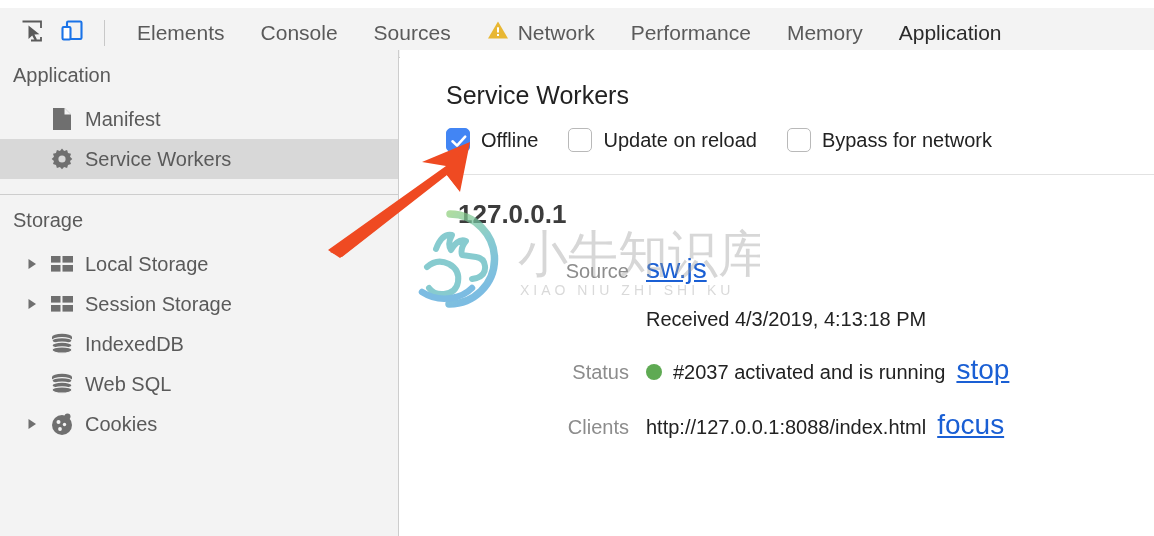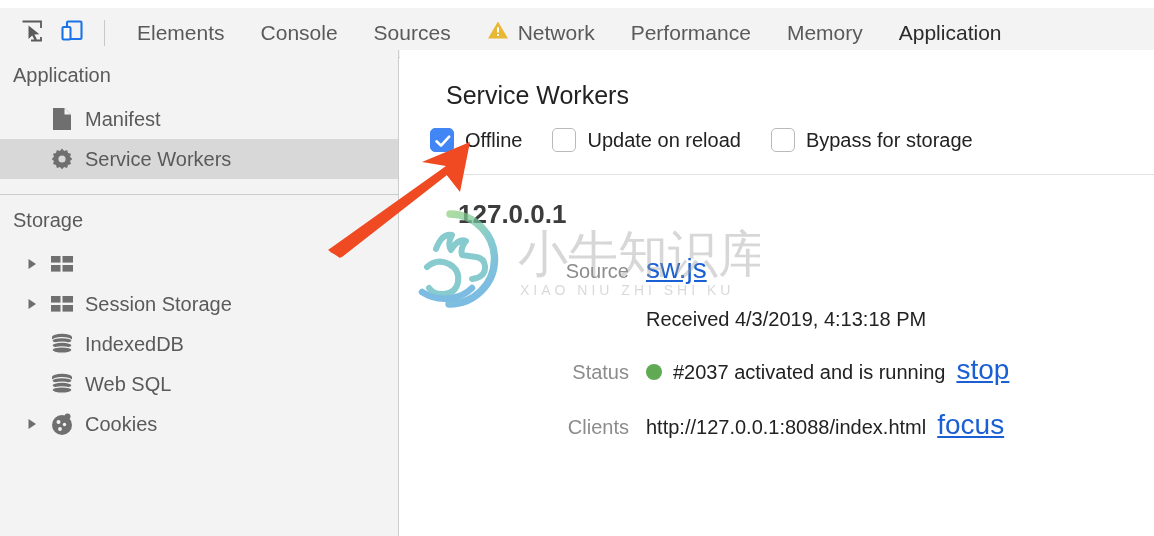--- a/index.html
+++ b/index.html
@@ -76,21 +76,21 @@
     position: absolute; left: 400px; top: 50px;
     width: 754px; height: 486px;
     background: #ffffff; overflow: hidden;
   }
   #sw-title {
     font-size: 25px; color: #222; font-weight: normal;
     margin: 31px 0 0 46px;
   }
   #sw-options {
     display: flex; align-items: center;
-    margin: 18px 0 0 30px; gap: 0;
+    margin: 18px 0 0 46px; gap: 0;
   }
   .cbx-wrap {
     display: flex; align-items: center; gap: 11px;
     cursor: pointer; margin-right: 30px; white-space: nowrap;
   }
   .cbx {
     width: 24px; height: 24px; border-radius: 5px;
     border: 1.6px solid #b9b9b9; background: #fff;
     flex: 0 0 24px; position: relative;
   }
@@ -236,20 +236,21 @@
         </svg>
     </span>
     <span class="ico">
       <svg width="24" height="20" viewBox="0 0 24 20">
         <rect x="1" y="2" width="9.5" height="6.6" fill="#6f6f6f"></rect>
         <rect x="12.5" y="2" width="10.5" height="6.6" fill="#6f6f6f"></rect>
         <rect x="1" y="11" width="9.5" height="6.6" fill="#6f6f6f"></rect>
         <rect x="12.5" y="11" width="10.5" height="6.6" fill="#6f6f6f"></rect>
       </svg>
     </span>
+    <span>Local Storage</span>
   </div>
 
   <div class="side-row">
     <span class="tri">
       <svg width="11" height="12" viewBox="0 0 11 12">
           <path d="M1.5 1 L9 6 L1.5 11 Z" fill="#6f6f6f"></path>
         </svg>
     </span>
     <span class="ico">
       <svg width="24" height="20" viewBox="0 0 24 20">
@@ -324,21 +325,21 @@
       <span class="cbx-label">Offline</span>
     </label>
 
     <label class="cbx-wrap">
       <span class="cbx"></span>
       <span class="cbx-label">Update on reload</span>
     </label>
 
     <label class="cbx-wrap">
       <span class="cbx"></span>
-      <span class="cbx-label">Bypass for storage</span>
+      <span class="cbx-label">Bypass for network</span>
     </label>
   </div>
 
   <div id="options-rule"></div>
 
   <div id="sw-record">
 
     <div id="sw-origin">127.0.0.1</div>
 
     <div class="sw-row">

